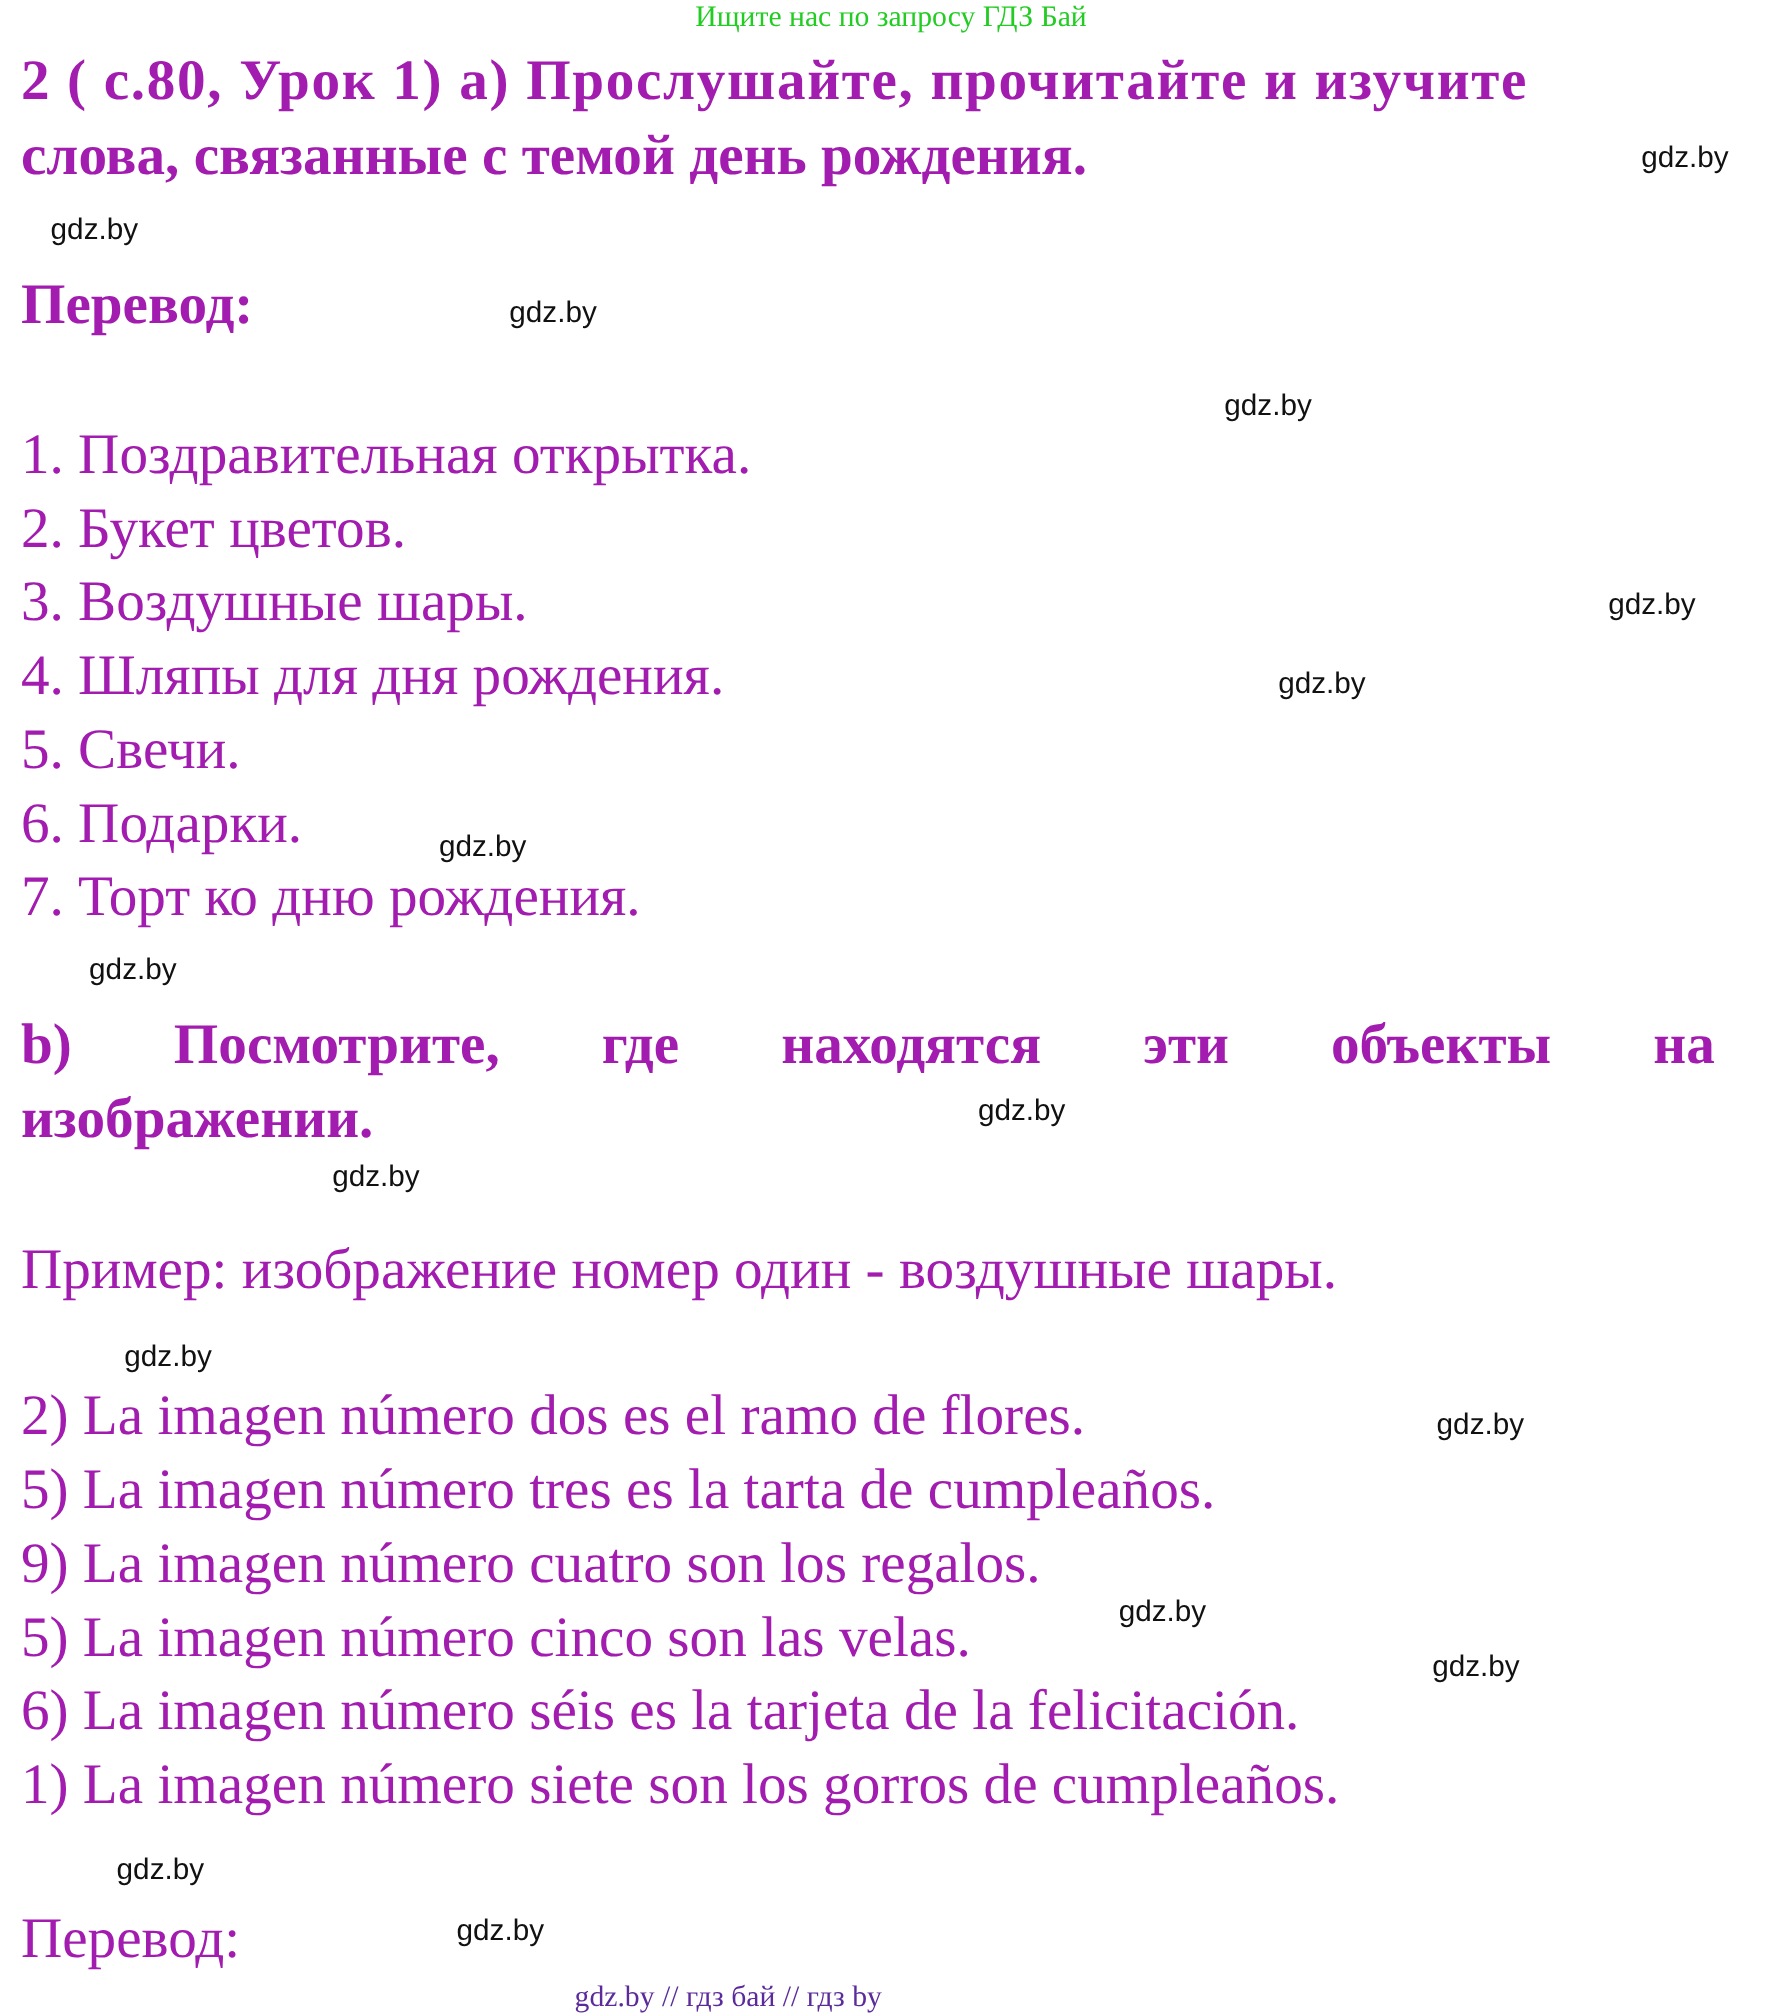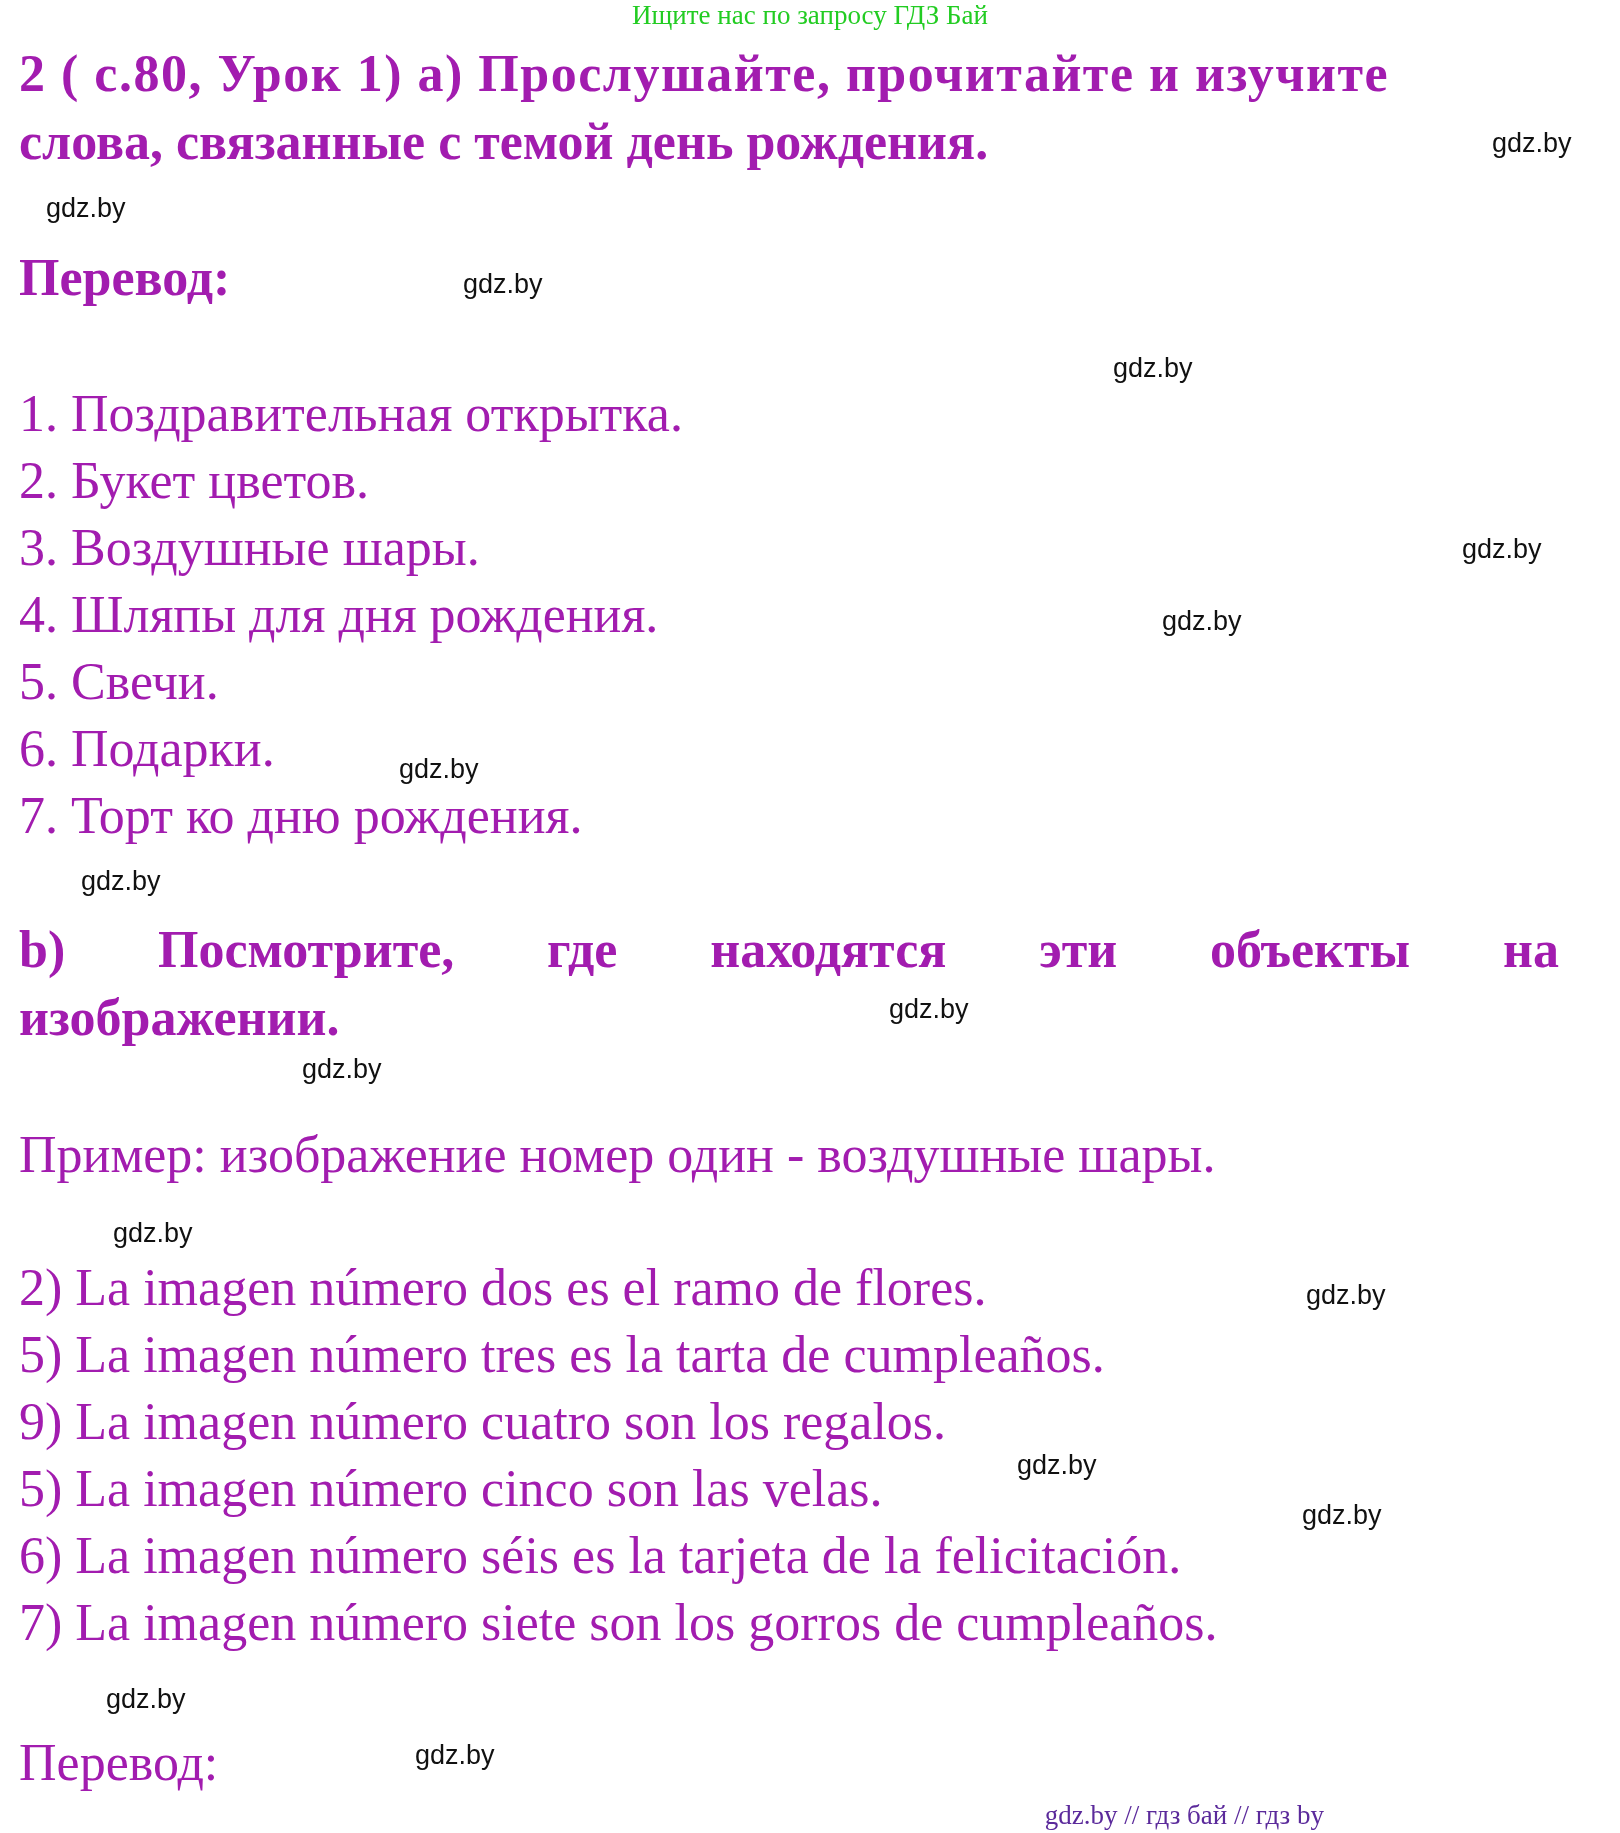--- a/index.html
+++ b/index.html
@@ -8,21 +8,21 @@
   .serif { font-family: "Liberation Serif", "DejaVu Serif", serif; color:#a21caf; }
   .sans { font-family: Liberation Serif, serif; }
   .wm { font-family: "Liberation Sans", "DejaVu Sans", sans-serif; font-size:27px; color:#111; }
   .top-banner { font-size:27px; color:#22cc22; left:0; width:1620px; text-align:center; top:0; }
   .title { font-weight:bold; font-size:52px; line-height:68px; left:19px; width:1540px; }
   .title-line2 { text-align:left; }
   .just { display:flex; justify-content:space-between; width:1540px; }
   .h-bold { font-weight:bold; font-size:52px; }
   .list-item { font-size:52px; left:19px; }
   .plain { font-size:52px; left:19px; }
-  .footer { font-size:27px; color:#5b2a9b; left:0; width:1324px; text-align:right; }
+  .footer { font-size:27px; color:#5b2a9b; left:0; width:1324px; text-align:center; }
 </style>
 </head>
 <body>
 
 <div class="abs sans top-banner">Ищите нас по запросу ГДЗ Бай</div>
 
 <div class="abs serif title just" style="top:40px;">
   <span style="letter-spacing:1.5px;">2 ( с.80, Урок 1) a) Прослушайте, прочитайте и изучите</span>
 </div>
 <div class="abs serif title title-line2" style="top:108px;">слова, связанные с темой день рождения.</div>
@@ -63,19 +63,19 @@
 <div class="abs wm" style="left:113px; top:1218px;">gdz.by</div>
 
 <div class="abs serif plain" style="top:1258px;">2) La imagen número dos es el ramo de flores.</div>
 <div class="abs wm" style="left:1306px; top:1280px;">gdz.by</div>
 <div class="abs serif plain" style="top:1325px;">5) La imagen número tres es la tarta de cumpleaños.</div>
 <div class="abs serif plain" style="top:1392px;">9) La imagen número cuatro son los regalos.</div>
 <div class="abs wm" style="left:1017px; top:1450px;">gdz.by</div>
 <div class="abs serif plain" style="top:1459px;">5) La imagen número cinco son las velas.</div>
 <div class="abs wm" style="left:1302px; top:1500px;">gdz.by</div>
 <div class="abs serif plain" style="top:1526px;">6) La imagen número séis es la tarjeta de la felicitación.</div>
-<div class="abs serif plain" style="top:1593px;">7) La imagen número siete son los gorros de cumpleaños.</div>
+<div class="abs serif plain" style="top:1593px;">1) La imagen número siete son los gorros de cumpleaños.</div>
 <div class="abs wm" style="left:106px; top:1684px;">gdz.by</div>
 
 <div class="abs serif plain" style="top:1733px;">Перевод:</div>
 <div class="abs wm" style="left:415px; top:1740px;">gdz.by</div>
 
 <div class="abs sans footer" style="top:1800px;">gdz.by  //  гдз бай  //  гдз by</div>
 
 </body></html>

